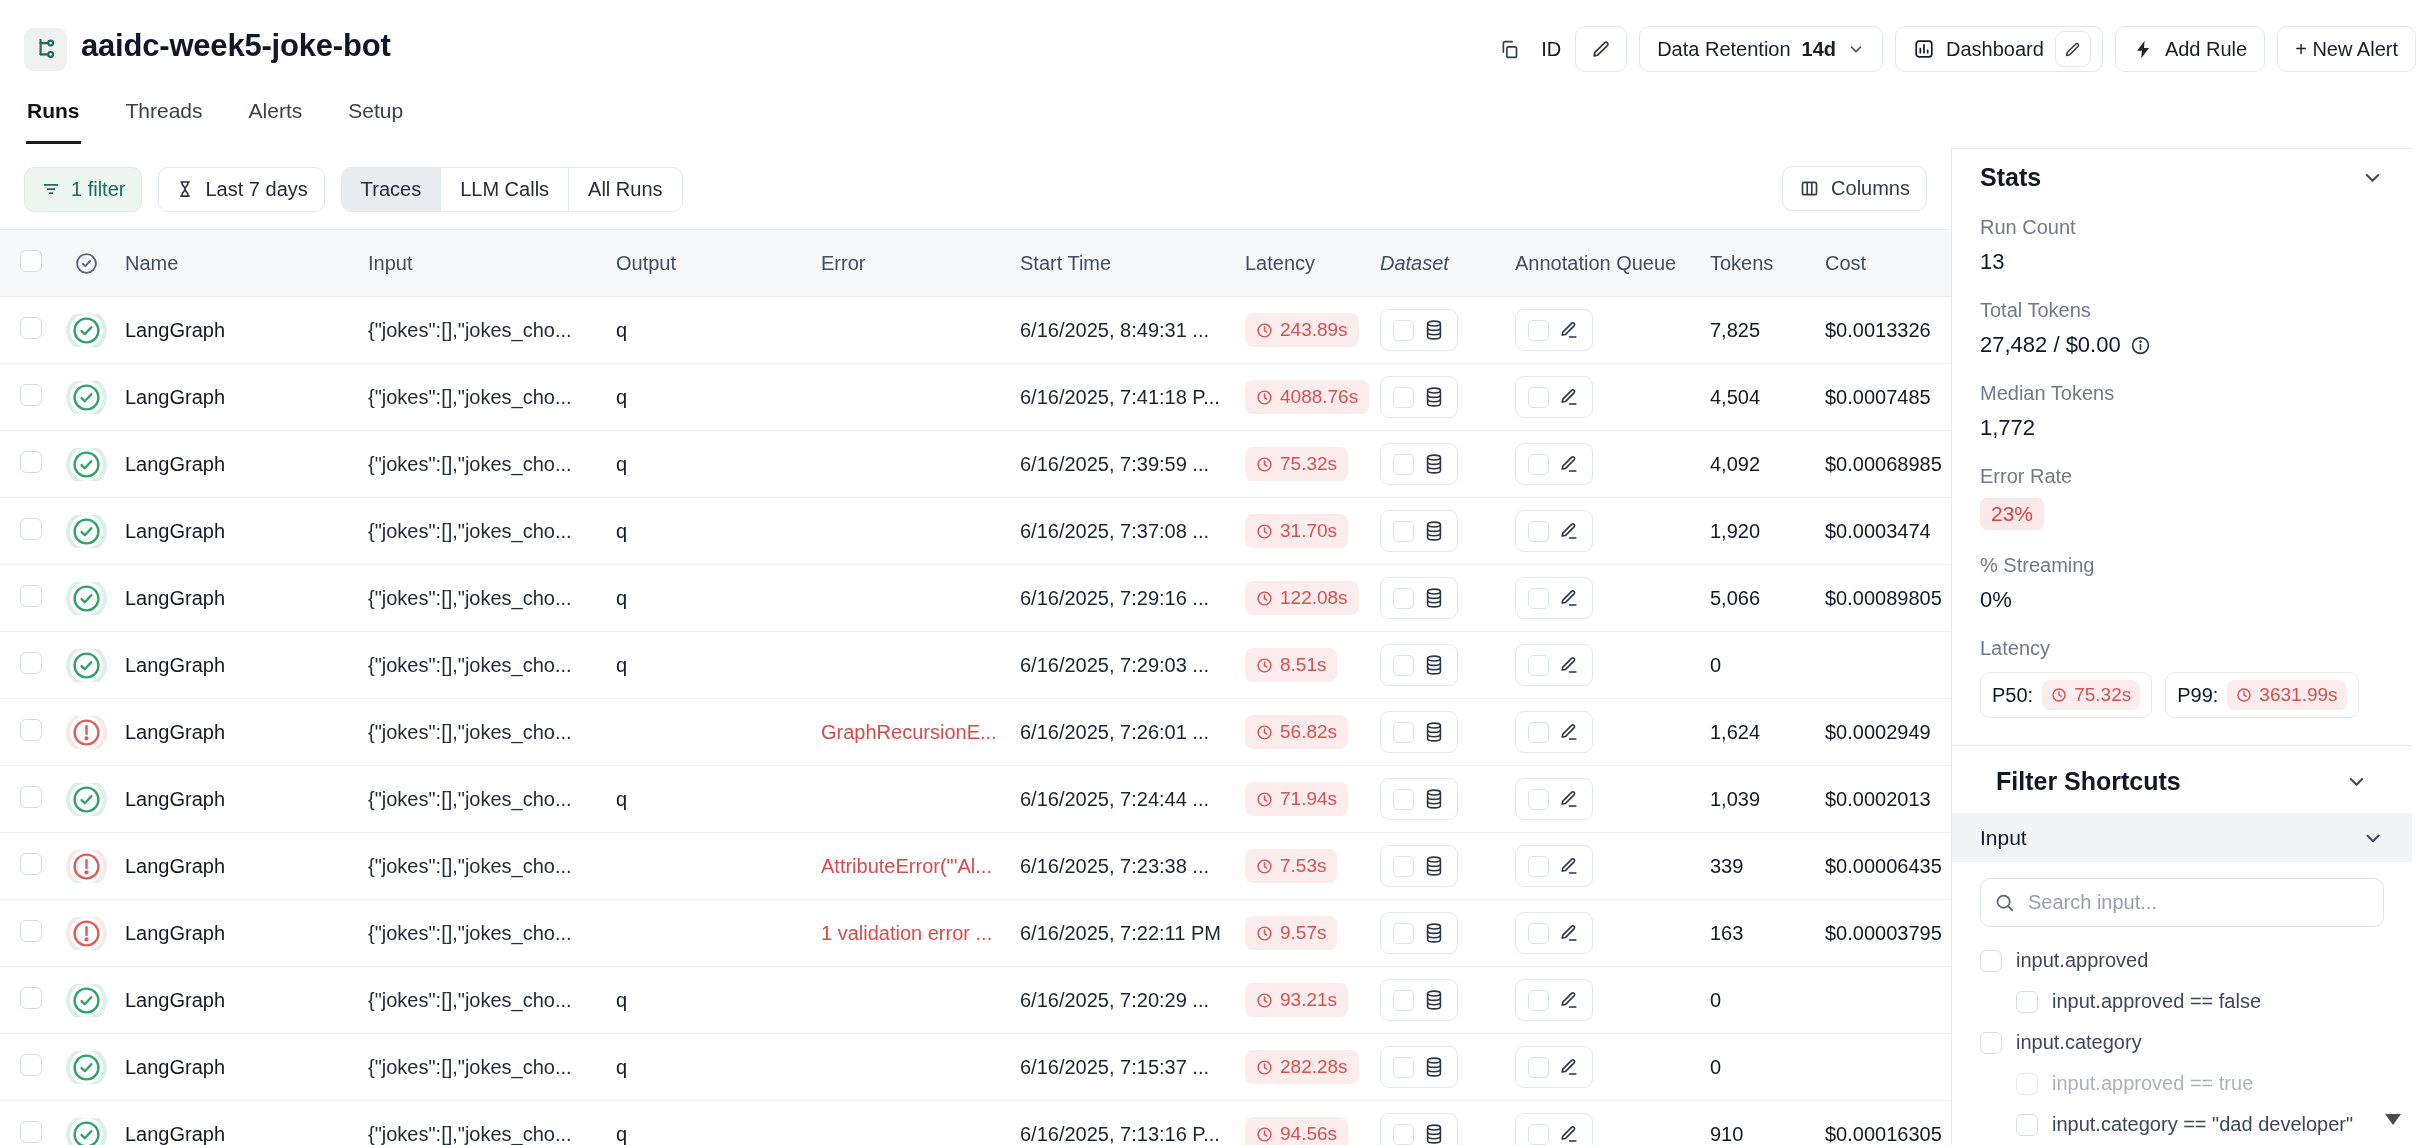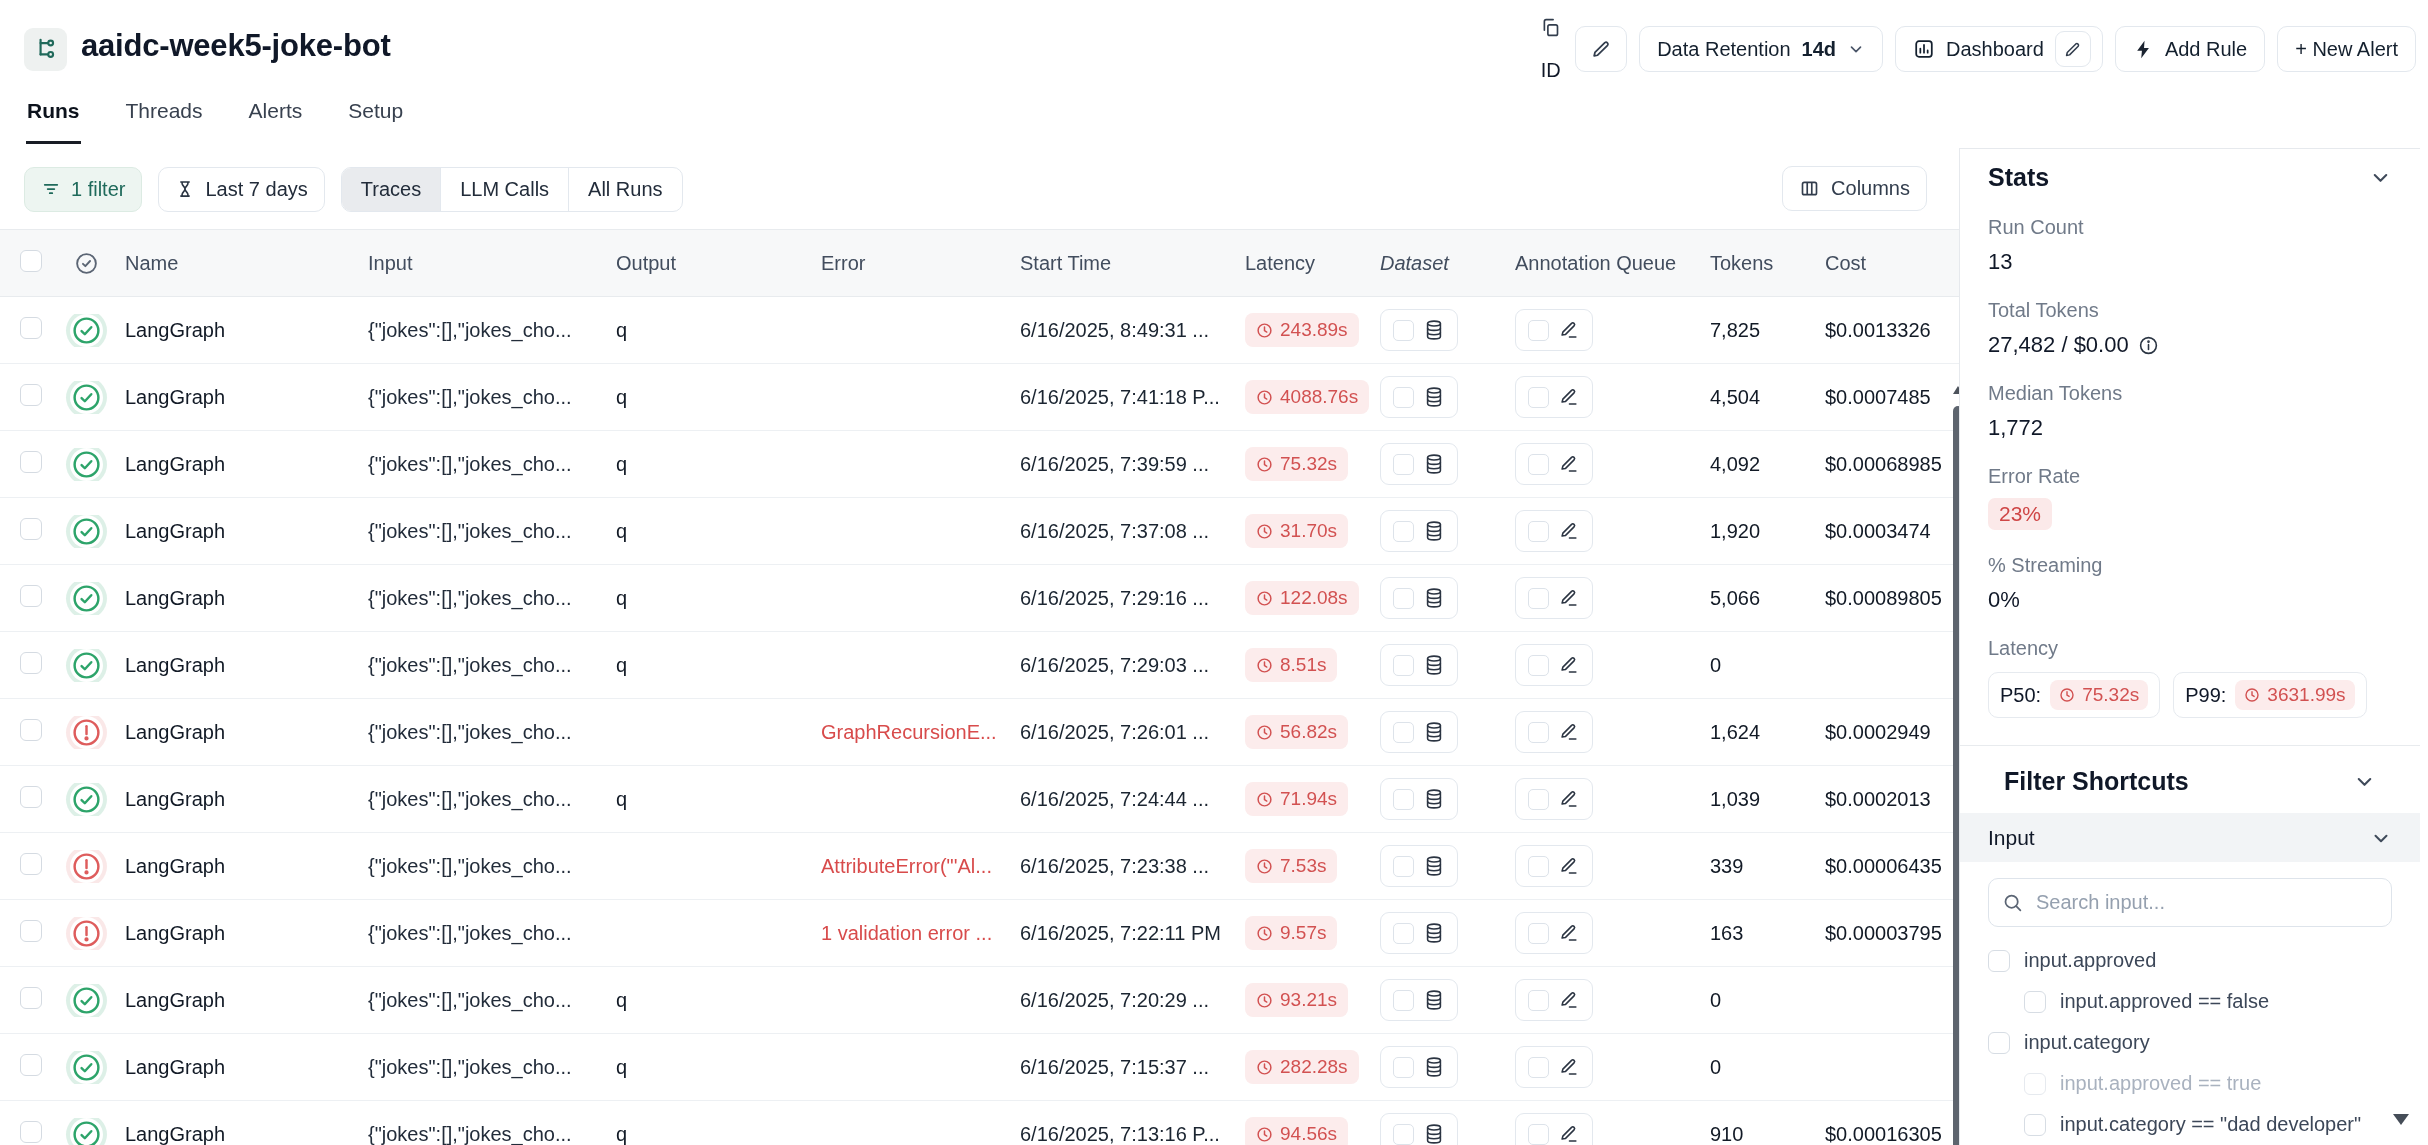--- a/index.html
+++ b/index.html
@@ -6,34 +6,34 @@
   html,body{margin:0;padding:0;}
   body{width:2428px;height:1145px;overflow:hidden;background:#fff;font-family:"Liberation Sans",sans-serif;color:#1b2430;position:relative;}
   svg{flex:none;display:block;}
 
   
   .topbar{display:flex;align-items:center;justify-content:space-between;padding:14px 12px 0 24px;height:84px;}
   .title-wrap{display:flex;align-items:flex-start;gap:14px;}
   .project-icon{width:43px;height:43px;border-radius:9px;background:#eef1f0;display:flex;align-items:center;justify-content:center;}
   h1{margin:0;font-size:31px;font-weight:700;color:#101828;letter-spacing:-.2px;}
   .topbar-actions{display:flex;align-items:center;gap:12px;}
-  .id-chip{display:inline-flex;align-items:center;gap:21px;font-size:20px;color:#101828;padding:0 2px;flex-direction:column;}
+  .id-chip{display:inline-flex;align-items:center;gap:21px;font-size:20px;color:#101828;padding:0 2px;}
   .icon-btn{width:52px;height:46px;border:1.5px solid #e3e8ee;border-radius:10px;background:#fff;display:flex;align-items:center;justify-content:center;}
   .btn{height:46px;border:1.5px solid #e3e8ee;border-radius:10px;background:#fff;display:inline-flex;align-items:center;gap:11px;padding:0 17px;font-size:20px;color:#14202e;white-space:nowrap;}
   .btn .semi{font-weight:600;}
   .mini-pencil{width:36px;height:36px;border:1.5px solid #e3e8ee;border-radius:9px;display:flex;align-items:center;justify-content:center;margin-right:-6px;}
 
   
   .tabs{display:flex;gap:44px;padding:0 26px;margin-top:14px;}
   .tab{font-size:21px;color:#38414f;padding:0 1px 17px;line-height:26px;}
   .tab.active{font-weight:700;color:#0c121c;border-bottom:3.5px solid #181d25;}
 
   
   .main{position:absolute;left:0;top:148px;width:1967px;height:997px;overflow:hidden;}
-  .sidebar{position:absolute;right:8px;top:148px;width:461px;height:997px;border-left:1px solid #e6e9ed;border-top:1px solid #e6e9ed;background:#fff;}
+  .sidebar{position:absolute;right:16px;top:148px;width:461px;height:997px;border-left:1px solid #e6e9ed;border-top:1px solid #e6e9ed;background:#fff;}
 
   
   .toolbar{display:flex;align-items:center;margin-top:18px;padding:0 24px;position:relative;height:46px;}
   .chip{display:inline-flex;align-items:center;gap:10px;height:45px;padding:0 16px;border-radius:10px;font-size:20px;}
   .chip-filter{background:#edf5f1;border:1.5px solid #dcebe3;color:#1f6a5b;font-weight:500;}
   .chip-date{background:#fff;border:1.5px solid #e3e8ee;color:#222c3a;margin-left:16px;}
   .segmented{display:inline-flex;align-items:stretch;height:45px;margin-left:16px;border:1.5px solid #e3e8ee;border-radius:10px;overflow:hidden;background:#fff;}
   .seg{display:flex;align-items:center;padding:0 19px;font-size:20px;color:#222c3a;border-right:1.5px solid #e3e8ee;}
   .seg:last-child{border-right:none;}
   .seg.active{background:#e9ebee;}

